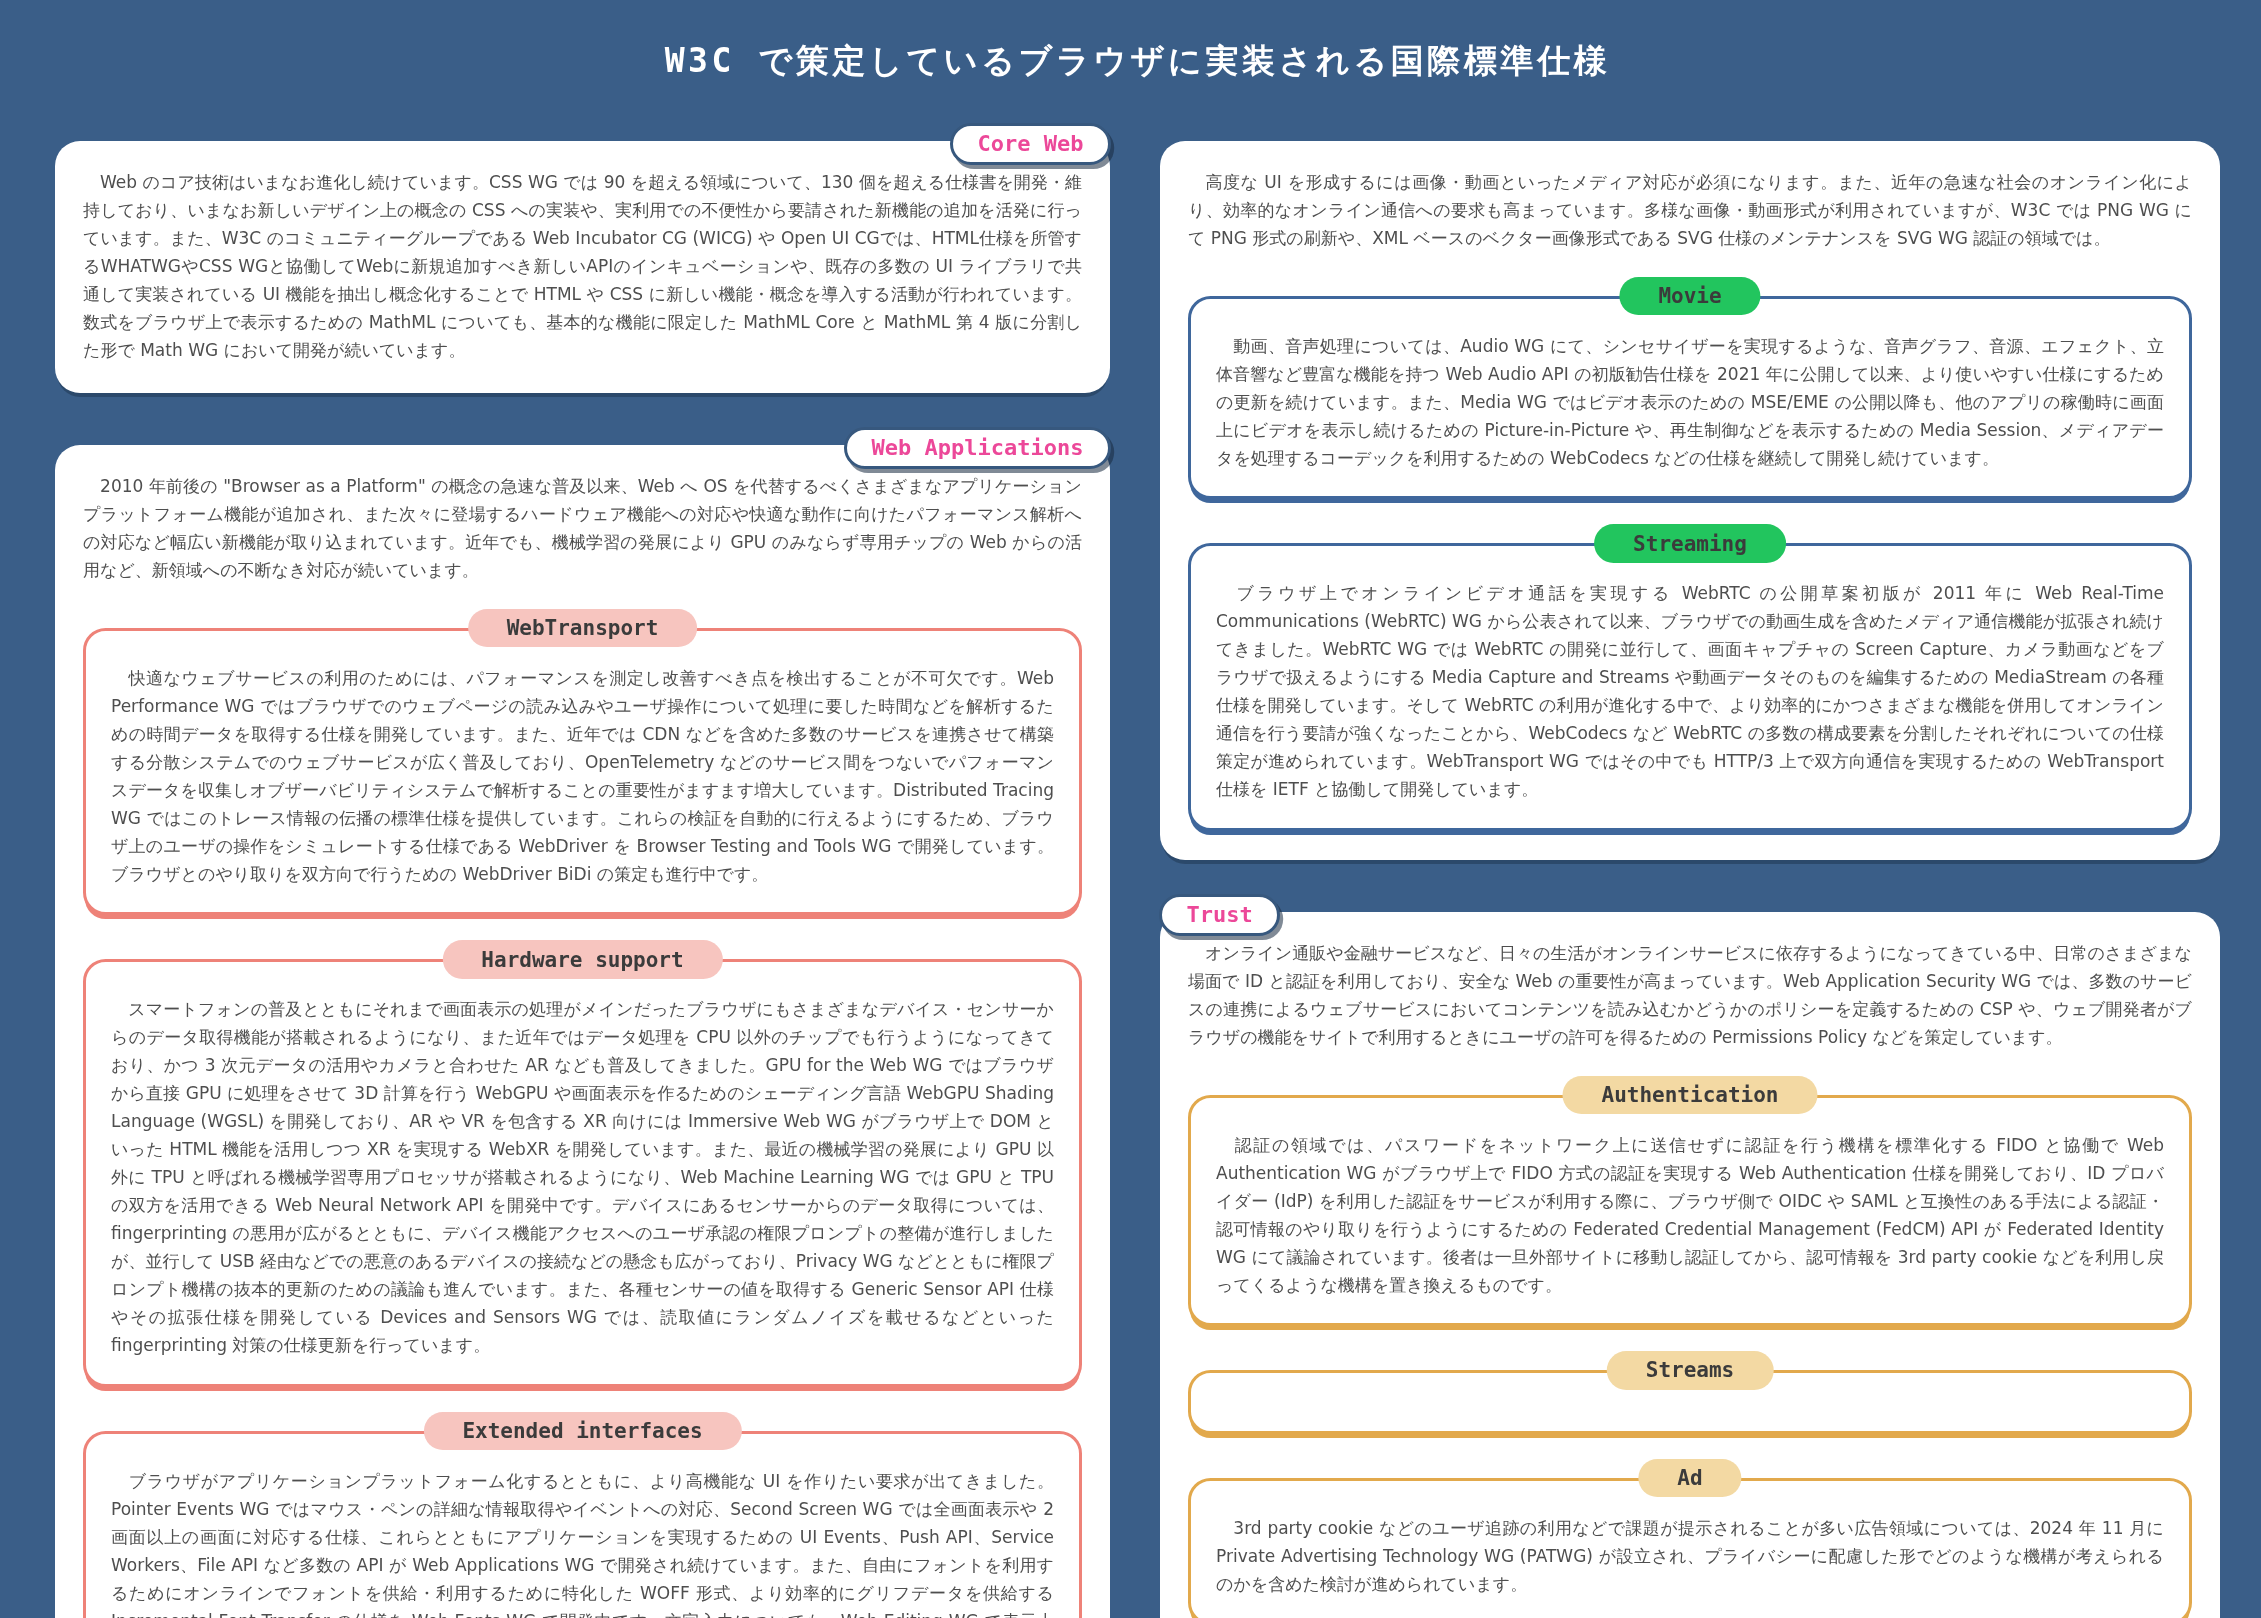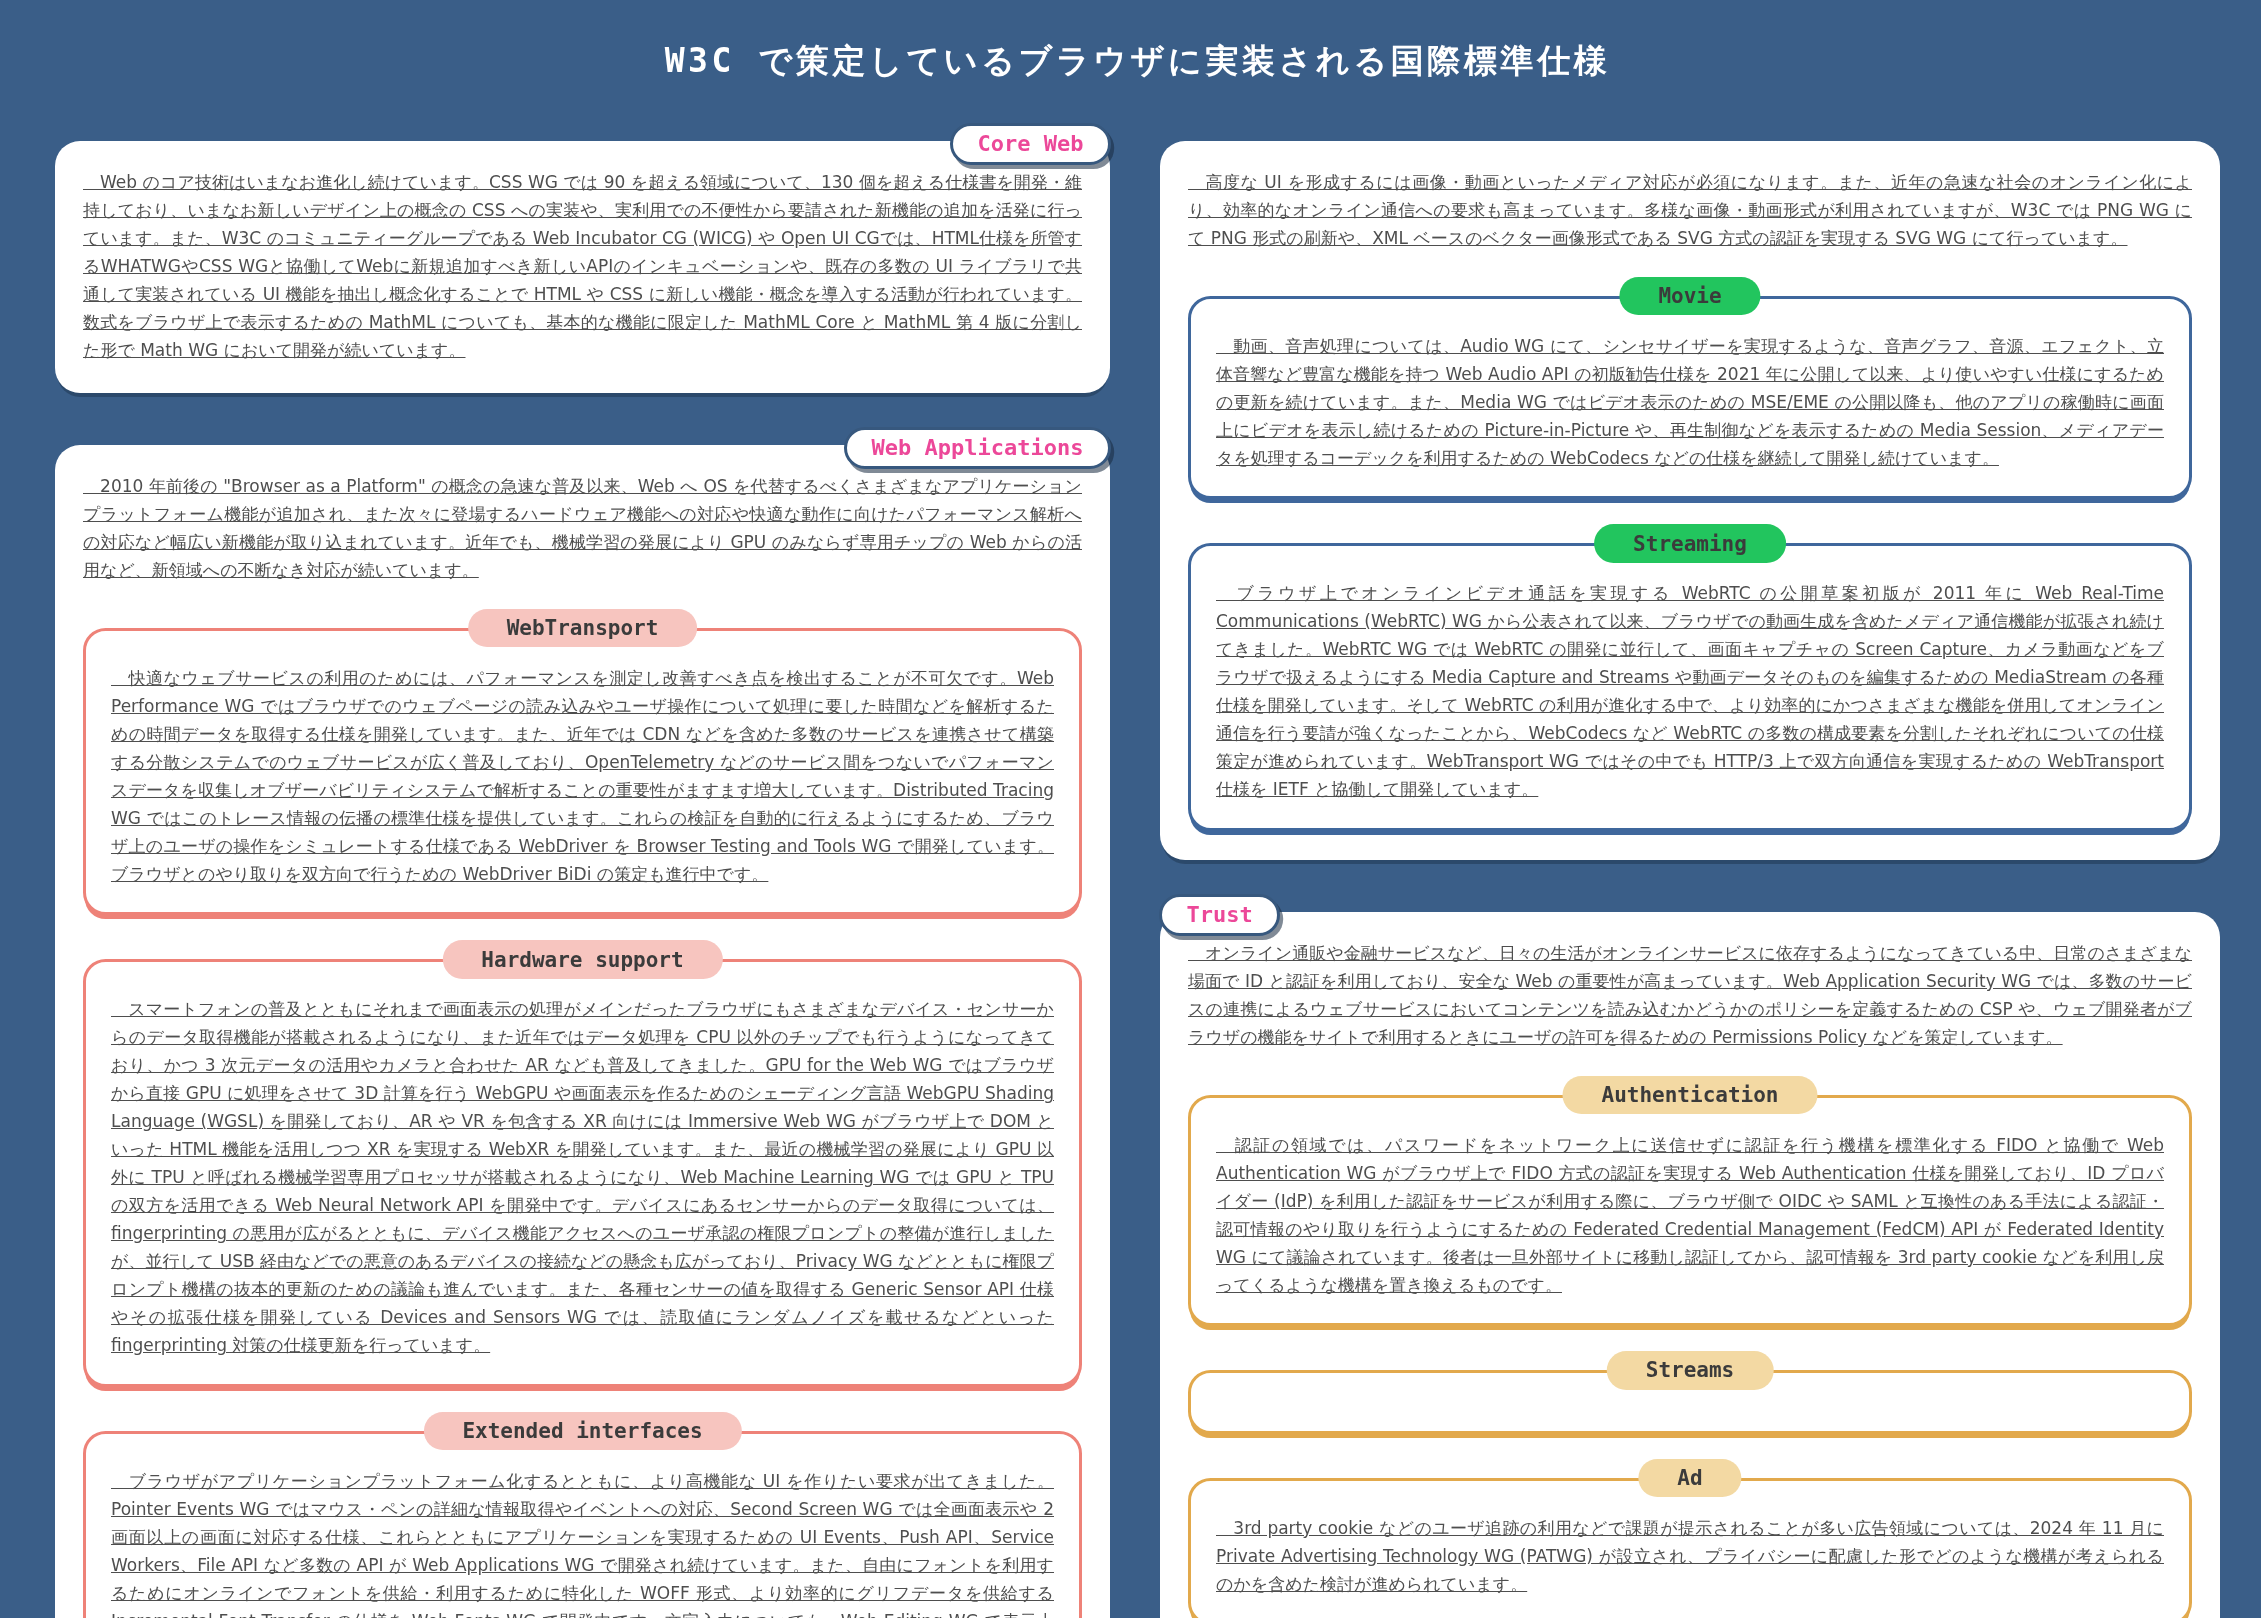--- a/index.html
+++ b/index.html
@@ -56,21 +56,20 @@
   }
   .pill-right { right: -0.9px; }
   .pill-left  { left: -0.9px; }
 
   .body-text {
     margin: 0;
     font-size: 17px;
     line-height: 28px;
     color: #4e4e4e;
     text-align: justify;
-    text-decoration: underline;
   }
 
   .subbox {
     position: relative;
     margin-top: 44px;
     border: 3.2px solid var(--bc);
     border-radius: 22.6px;
     padding: 33px 25px 24.4px 25px;
     box-shadow: 0 5.9px 0 -1.8px var(--bc);
     background: #ffffff;
@@ -124,21 +123,21 @@
         <div class="pill pill-sub pill-sub-pink">Extended interfaces</div>
         <p class="body-text">　ブラウザがアプリケーションプラットフォーム化するとともに、より高機能な UI を作りたい要求が出てきました。Pointer Events WG ではマウス・ペンの詳細な情報取得やイベントへの対応、Second Screen WG では全画面表示や 2 画面以上の画面に対応する仕様、これらとともにアプリケーションを実現するための UI Events、Push API、Service Workers、File API など多数の API が Web Applications WG で開発され続けています。また、自由にフォントを利用するためにオンラインでフォントを供給・利用するために特化した WOFF 形式、より効率的にグリフデータを供給する Incremental Font Transfer の仕様を Web Fonts WG で開発中です。文字入力についても、Web Editing WG で表示上の文章の選択、クリップボードや仮想キーボードの扱いのための仕様が開発されています。これらの動作パフォーマンスの向上のため、JavaScript ではなく機械語で直接効率化された CPU 処理を行う WebAssembly 仕様も提供しています。</p>
       </div>
     </section>
 
   </div>
 
   <div class="col col-right">
 
     <section class="box">
-      <p class="body-text">　高度な UI を形成するには画像・動画といったメディア対応が必須になります。また、近年の急速な社会のオンライン化により、効率的なオンライン通信への要求も高まっています。多様な画像・動画形式が利用されていますが、W3C では PNG WG にて PNG 形式の刷新や、XML ベースのベクター画像形式である SVG 方式の認証を実現する SVG WG にて行っています。</p>
+      <p class="body-text">　高度な UI を形成するには画像・動画といったメディア対応が必須になります。また、近年の急速な社会のオンライン化により、効率的なオンライン通信への要求も高まっています。多様な画像・動画形式が利用されていますが、W3C では PNG WG にて PNG 形式の刷新や、XML ベースのベクター画像形式である SVG 仕様のメンテナンスを SVG WG 認証の領域では。</p>
 
       <div class="subbox subbox-blue">
         <div class="pill pill-sub pill-sub-blue">Movie</div>
         <p class="body-text">　動画、音声処理については、Audio WG にて、シンセサイザーを実現するような、音声グラフ、音源、エフェクト、立体音響など豊富な機能を持つ Web Audio API の初版勧告仕様を 2021 年に公開して以来、より使いやすい仕様にするための更新を続けています。また、Media WG ではビデオ表示のための MSE/EME の公開以降も、他のアプリの稼働時に画面上にビデオを表示し続けるための Picture-in-Picture や、再生制御などを表示するための Media Session、メディアデータを処理するコーデックを利用するための WebCodecs などの仕様を継続して開発し続けています。</p>
       </div>
 
       <div class="subbox subbox-blue">
         <div class="pill pill-sub pill-sub-blue">Streaming</div>
         <p class="body-text">　ブラウザ上でオンラインビデオ通話を実現する WebRTC の公開草案初版が 2011 年に Web Real-Time Communications (WebRTC) WG から公表されて以来、ブラウザでの動画生成を含めたメディア通信機能が拡張され続けてきました。WebRTC WG では WebRTC の開発に並行して、画面キャプチャの Screen Capture、カメラ動画などをブラウザで扱えるようにする Media Capture and Streams や動画データそのものを編集するための MediaStream の各種仕様を開発しています。そして WebRTC の利用が進化する中で、より効率的にかつさまざまな機能を併用してオンライン通信を行う要請が強くなったことから、WebCodecs など WebRTC の多数の構成要素を分割したそれぞれについての仕様策定が進められています。WebTransport WG ではその中でも HTTP/3 上で双方向通信を実現するための WebTransport 仕様を IETF と協働して開発しています。</p>
       </div>

